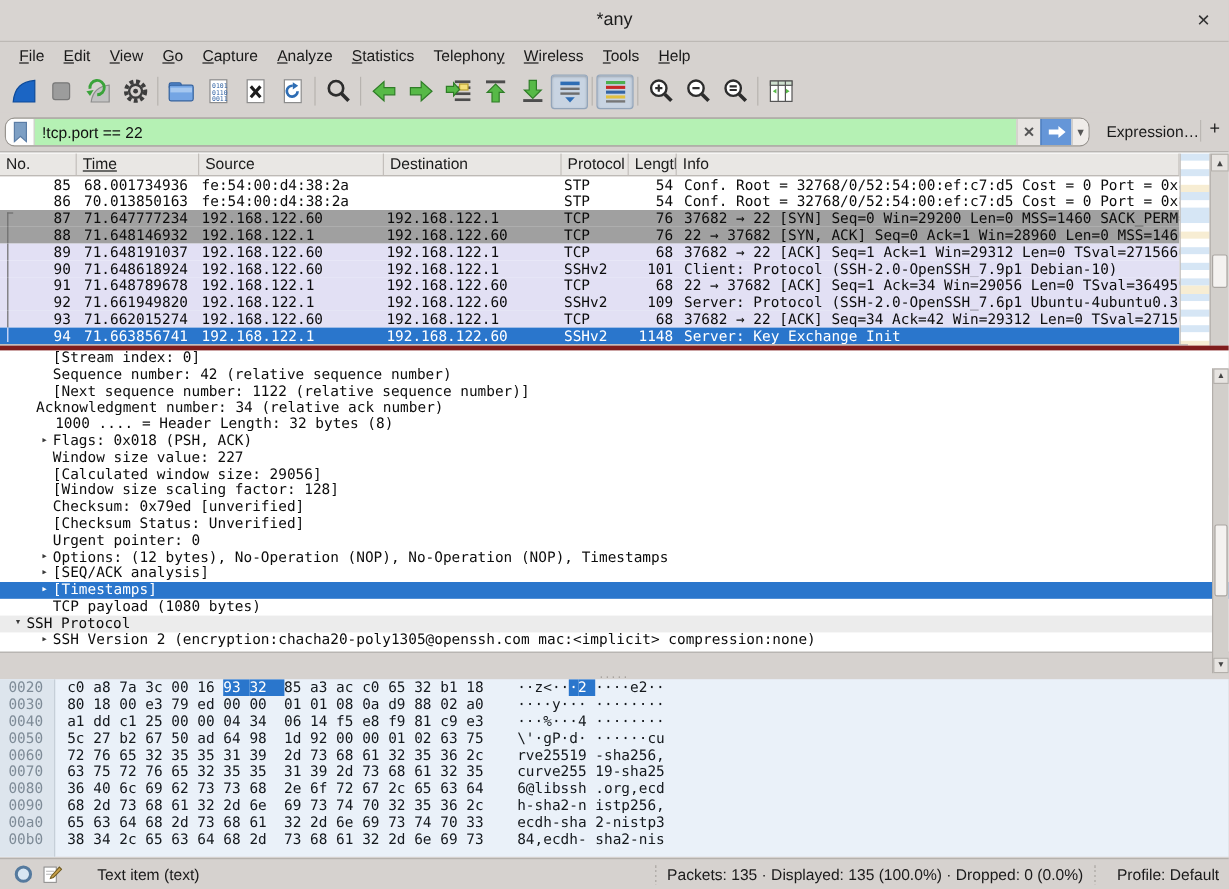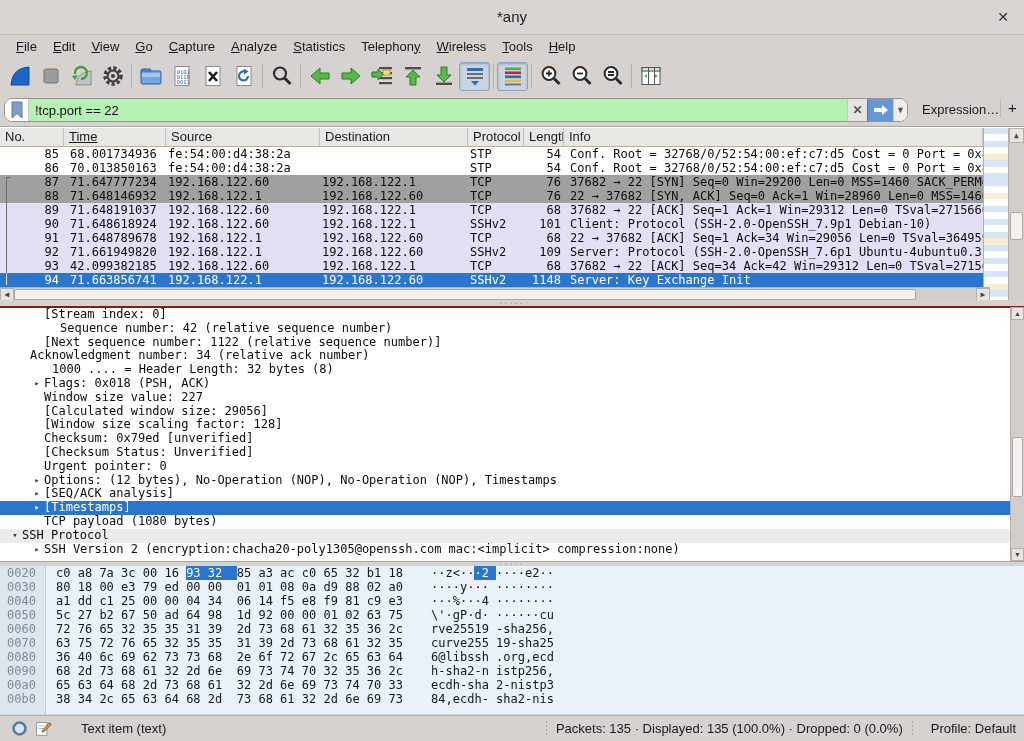--- a/index.html
+++ b/index.html
@@ -89,22 +89,22 @@
   .hs-arrow { position:absolute; top:0; width:14px; height:13px; display:flex; align-items:center;
     justify-content:center; font-size:8px; color:#444; background:#e7e4e1; border:1px solid #b3afab; }
   .hs-thumb { position:absolute; top:1px; height:11px; background:#f4f2f0; border:1px solid #aaa6a2; border-radius:2px; }
 
   
   .splitter { position:absolute; left:0; width:1024px; height:6px; background:#d6d2cf;
     display:flex; align-items:center; justify-content:center; }
   .splitter .dots { color:#8d8984; font-size:9px; letter-spacing:2px; line-height:3px; }
 
   
-  .details { position:absolute; left:0; top:306px; width:1024px; height:256px; background:#fff;
-    border-top:2px solid #7f1d1d; border-bottom:1px solid #a9a5a1; overflow:hidden;
+  .details { position:absolute; left:0; top:288px; width:1024px; height:256px; background:#fff;
+    border-top:4px solid #7f1d1d; border-bottom:1px solid #a9a5a1; overflow:hidden;
     font-family:"DejaVu Sans Mono", monospace; font-size:12px; color:#0c0c0c; }
   .dline { height:13.8px; line-height:13.8px; white-space:nowrap; display:flex; }
   .dline .arrow { width:14px; flex:none; text-align:center; font-size:9px; color:#3a3a3a; }
   .dline.sel { background:#2a76cc; color:#fff; }
   .dline.sel .arrow { color:#fff; }
   .dline.band { background:#ececec; }
   .vsb-det { left:1010px; top:307px; width:14px; height:254px; border-left:1px solid #b3afab; }
 
   
   .hexpane { position:absolute; left:0; top:566px; width:1024px; height:148px; background:#eaf1f9;
@@ -403,21 +403,21 @@
           <span class="col-time">71.661949820</span>
           <span class="col-src">192.168.122.1</span>
           <span class="col-dst">192.168.122.60</span>
           <span class="col-pro">SSHv2</span>
           <span class="col-len">109</span>
           <span class="col-info">Server: Protocol (SSH-2.0-OpenSSH_7.6p1 Ubuntu-4ubuntu0.3)</span>
         </div>
         <div class="prow c-lav">
           <div class="bracket b-mid"></div>
           <span class="col-no">93</span>
-          <span class="col-time">42.099382185</span>
+          <span class="col-time">71.662015274</span>
           <span class="col-src">192.168.122.60</span>
           <span class="col-dst">192.168.122.1</span>
           <span class="col-pro">TCP</span>
           <span class="col-len">68</span>
           <span class="col-info">37682 → 22 [ACK] Seq=34 Ack=42 Win=29312 Len=0 TSval=271566</span>
         </div>
         <div class="prow c-sel">
           <div class="bracket b-end"></div>
           <span class="col-no">94</span>
           <span class="col-time">71.663856741</span>
@@ -488,33 +488,33 @@
 
   <div class="splitter" style="top:300px;">
       <span class="dots">·····</span>
     </div>
 
   <div class="details">
       <div class="dline" style="padding-left: 30px;">
         <span class="arrow"></span>
         <span>[Stream index: 0]</span>
       </div>
-      <div class="dline" style="padding-left: 30px; margin-left: 16px;">
+      <div class="dline" style="padding-left: 30px;">
         <span class="arrow"></span>
         <span>Sequence number: 42    (relative sequence number)</span>
       </div>
       <div class="dline" style="padding-left: 30px;">
         <span class="arrow"></span>
         <span>[Next sequence number: 1122    (relative sequence number)]</span>
       </div>
       <div class="dline" style="padding-left: 30px; flex-direction: column;">
         <span class="arrow"></span>
         <span>Acknowledgment number: 34    (relative ack number)</span>
       </div>
-      <div class="dline" style="padding-left: 38px;">
+      <div class="dline" style="padding-left: 20px; gap: 12px;">
         <span class="arrow"></span>
         <span>1000 .... = Header Length: 32 bytes (8)</span>
       </div>
       <div class="dline" style="padding-left: 30px;">
         <span class="arrow">▸</span>
         <span>Flags: 0x018 (PSH, ACK)</span>
       </div>
       <div class="dline" style="padding-left: 30px;">
         <span class="arrow"></span>
         <span>Window size value: 227</span>

